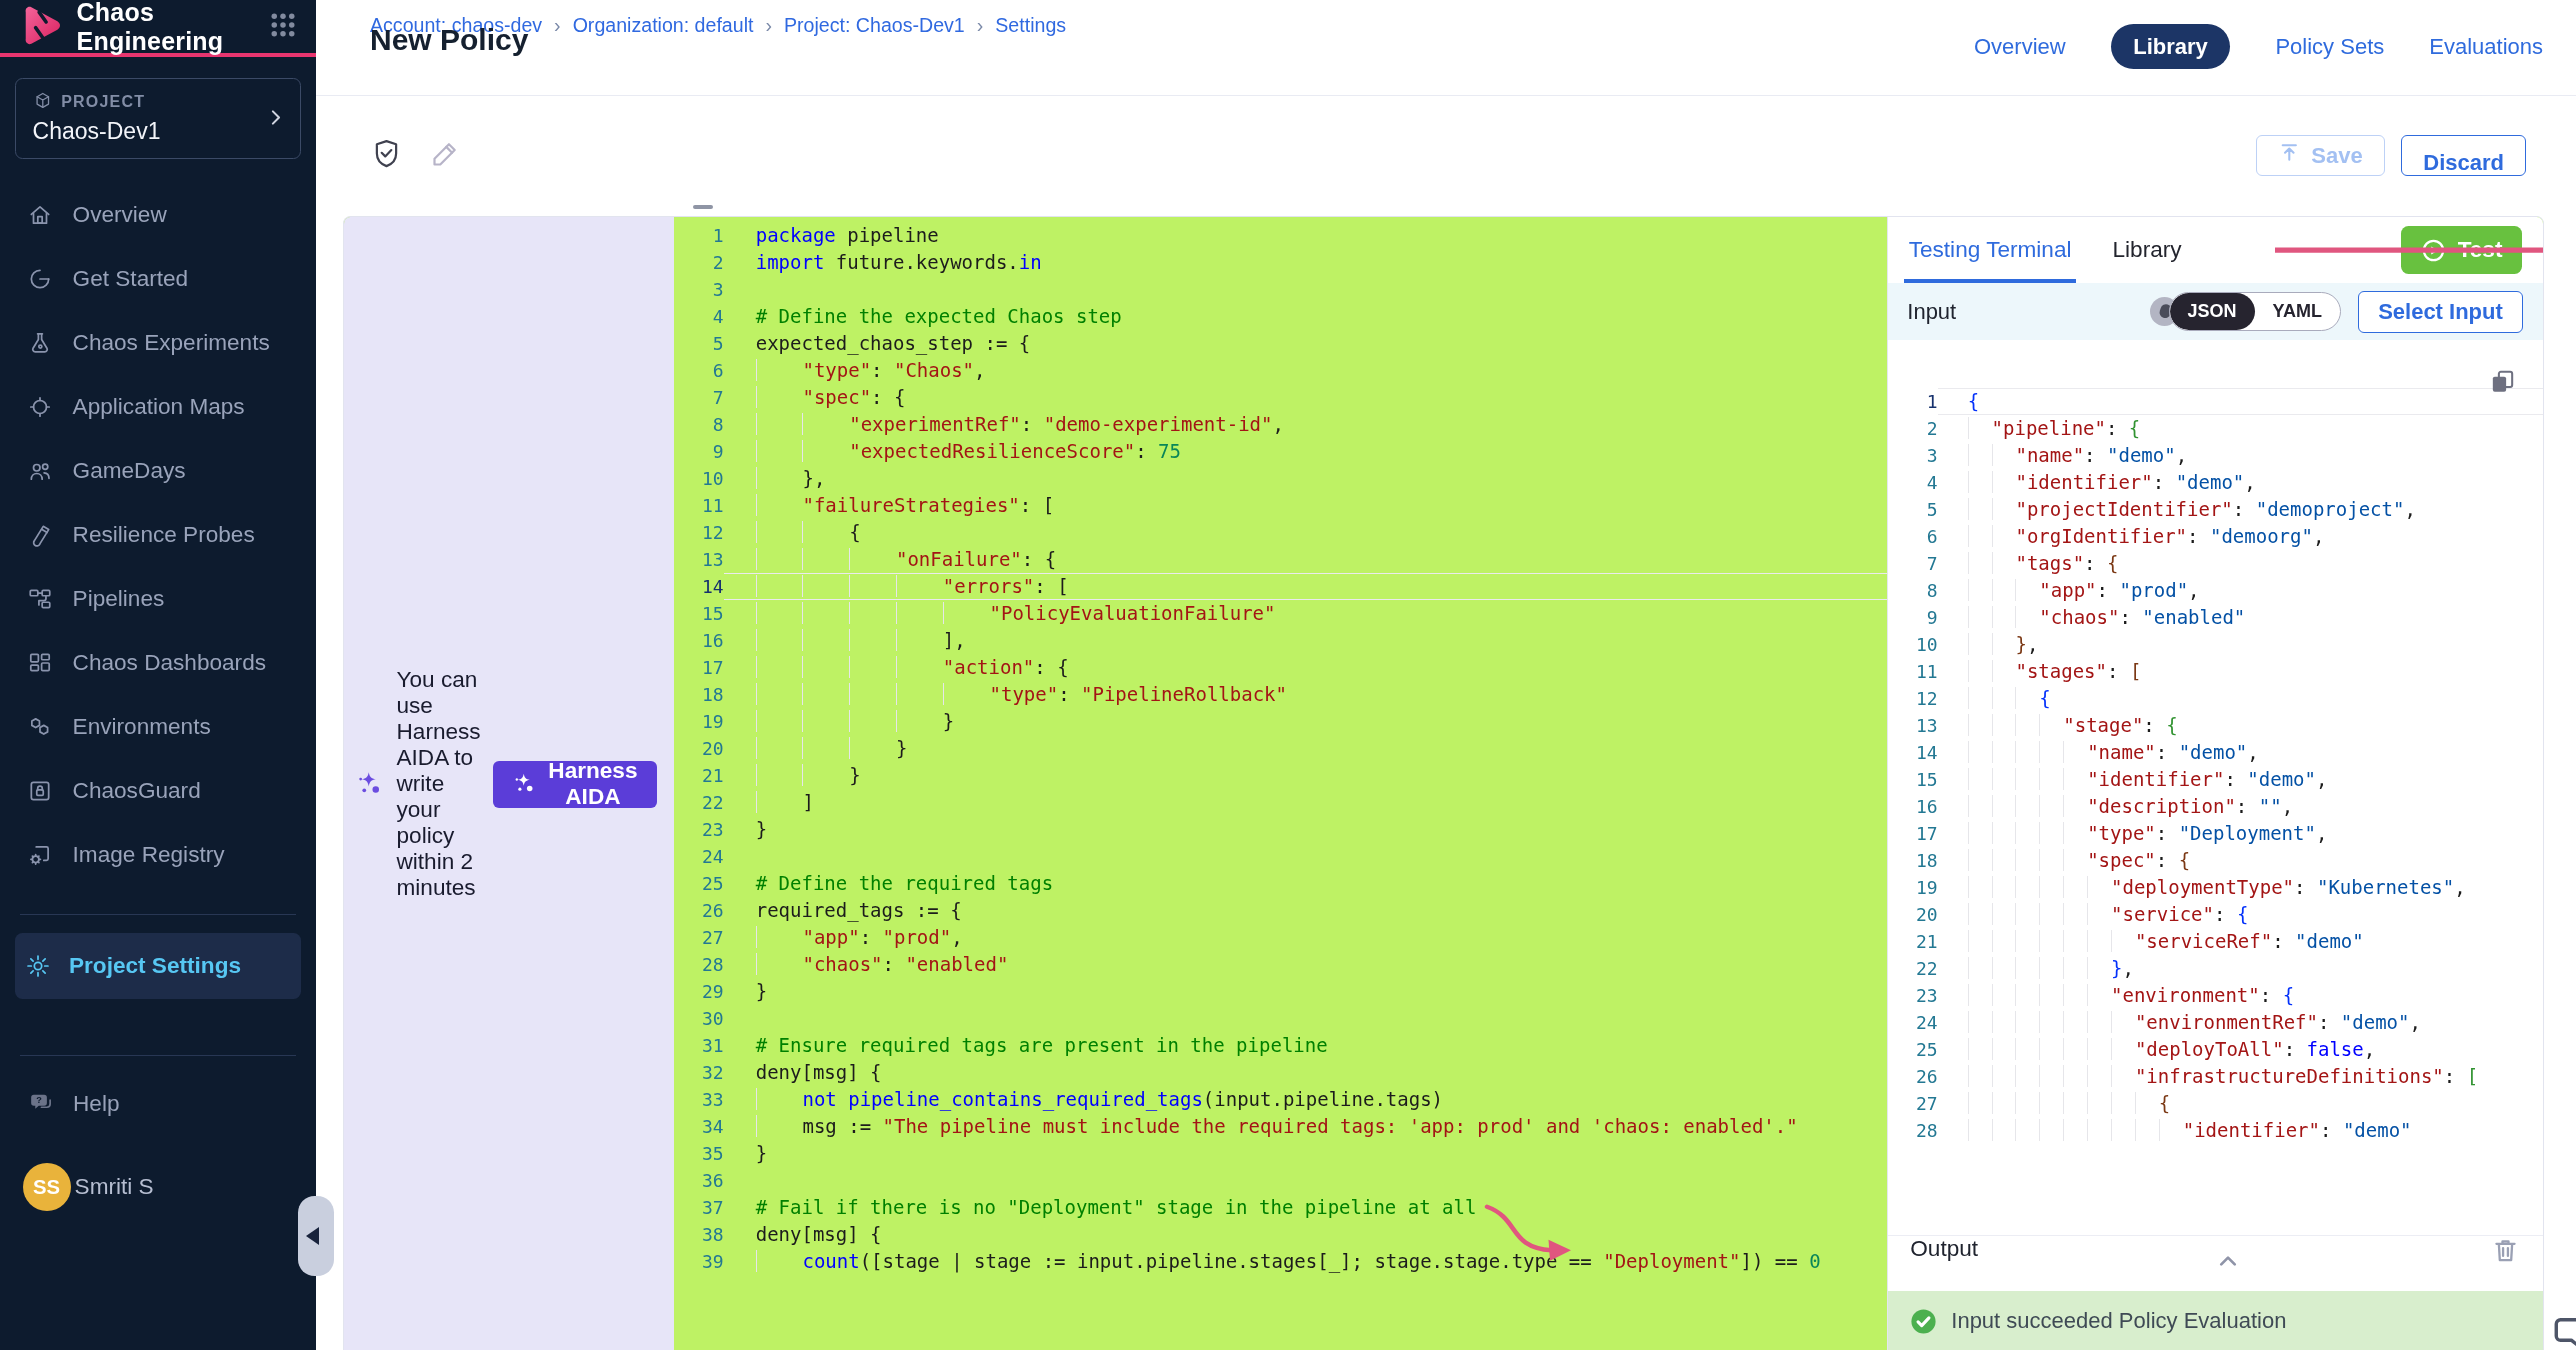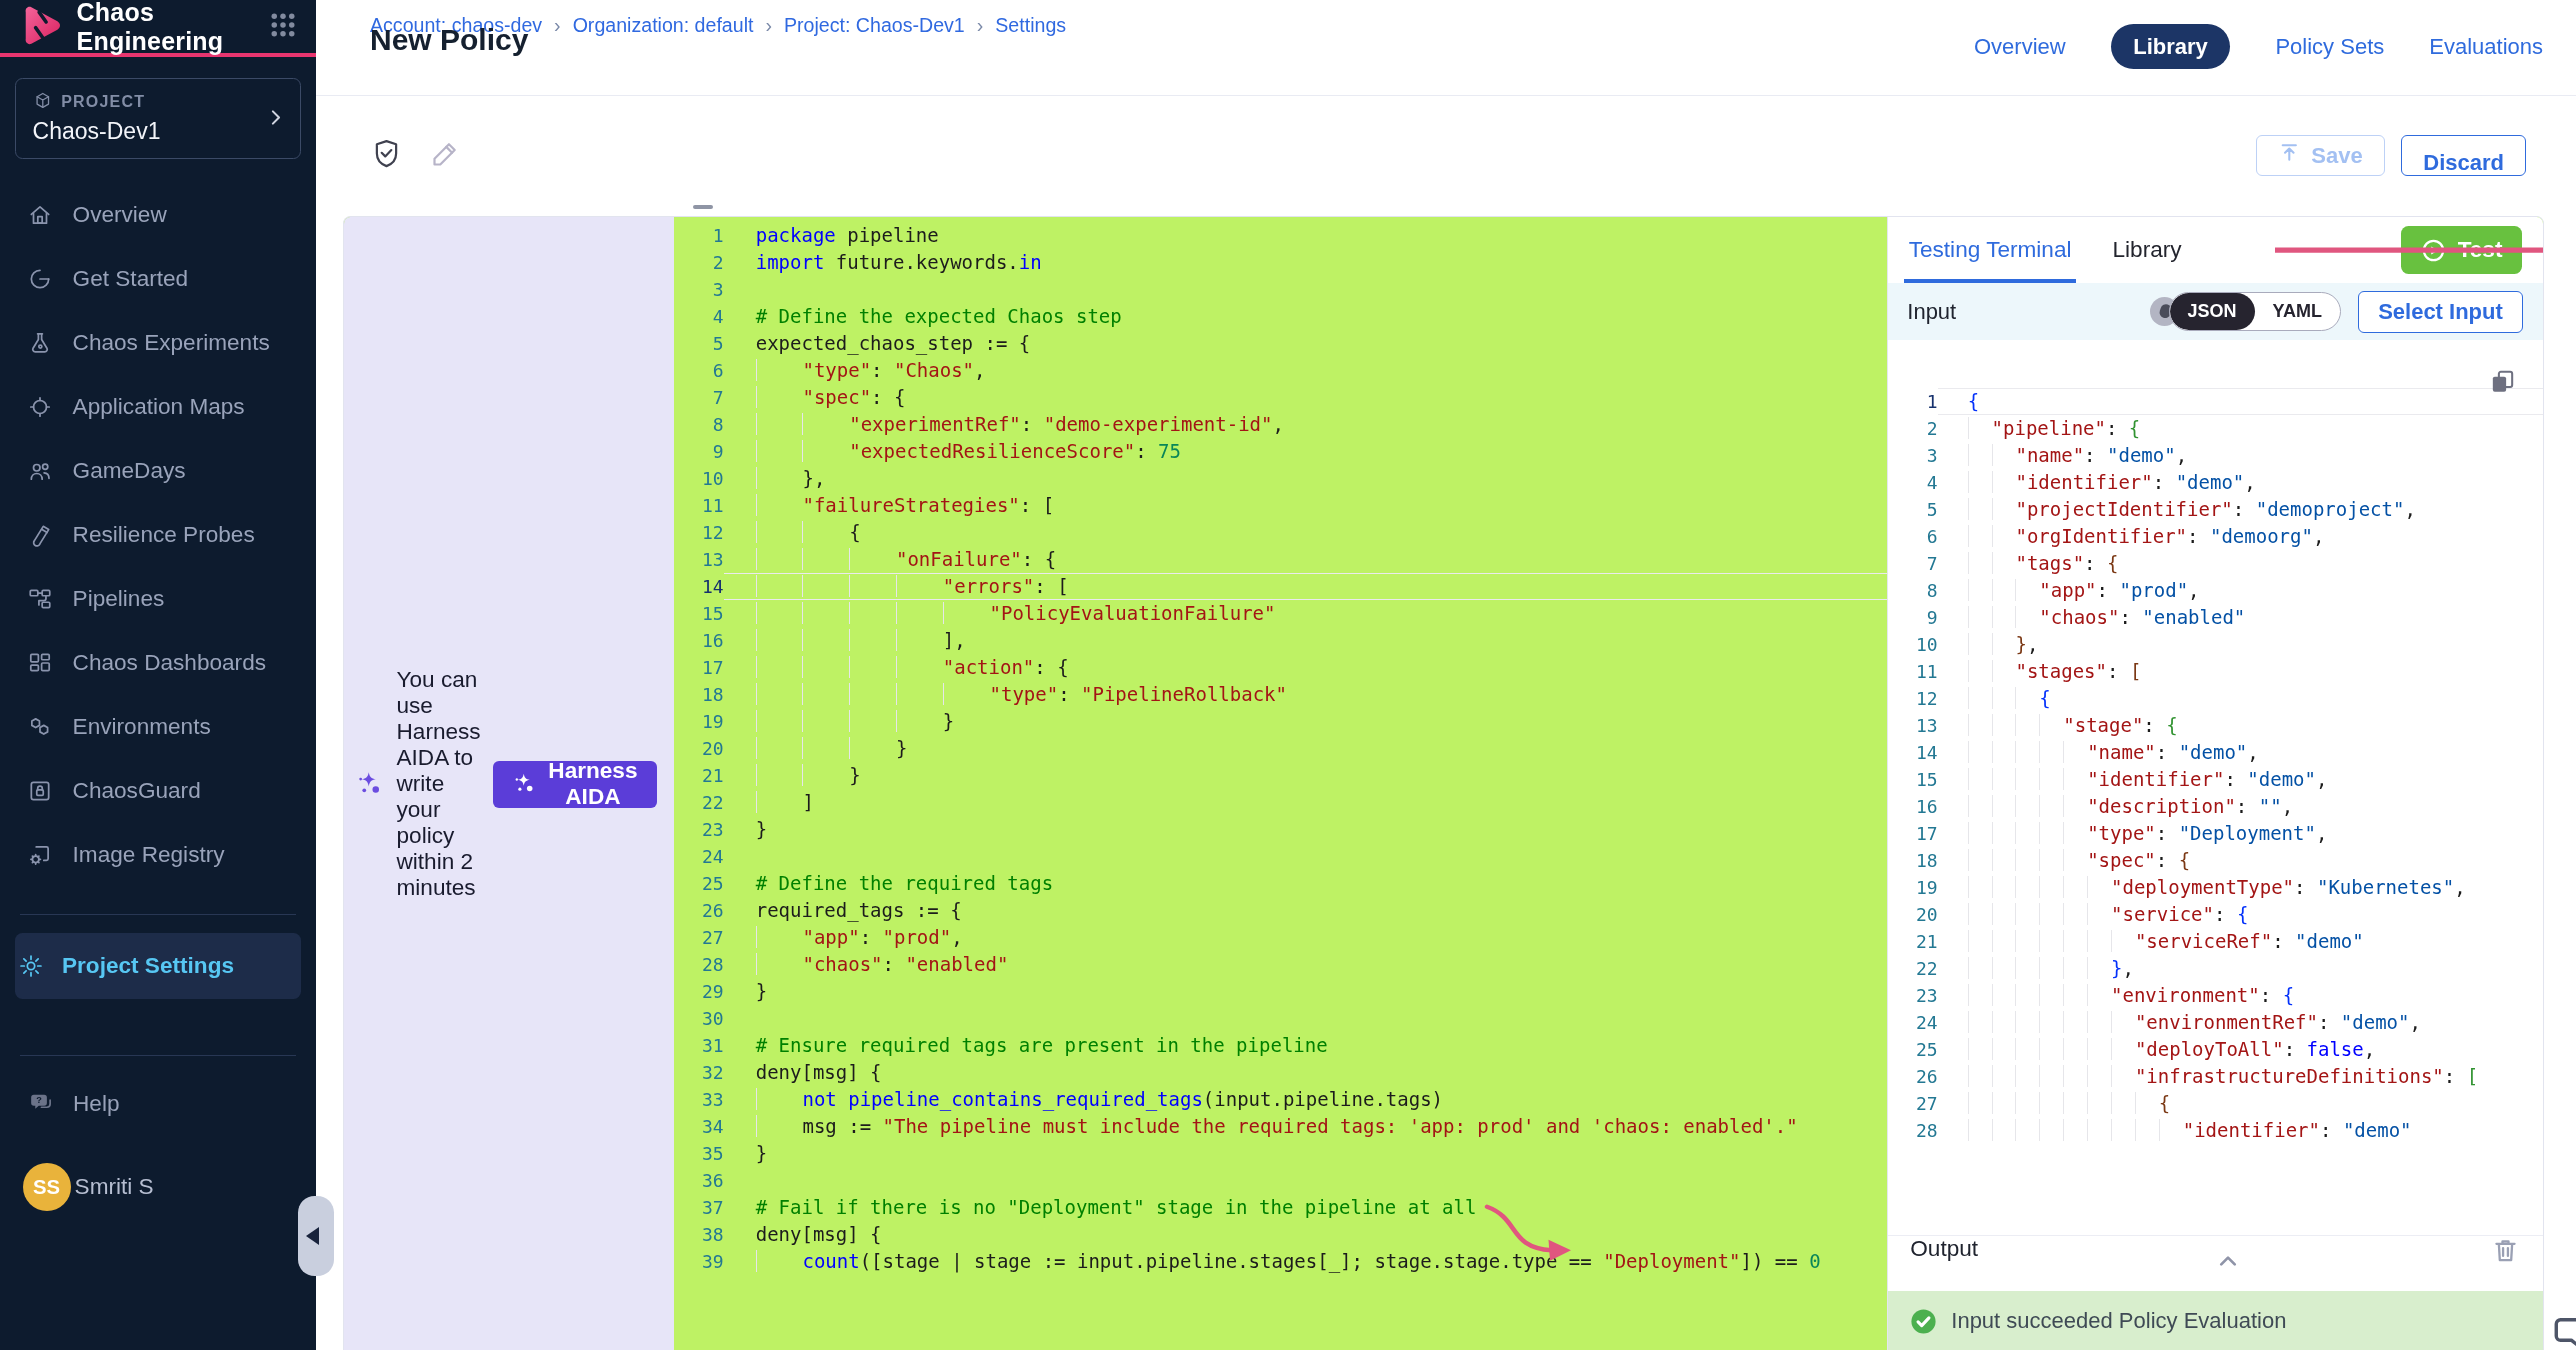--- a/index.html
+++ b/index.html
@@ -22,21 +22,21 @@
   .pc-name{margin-top:4.5px;font-size:23px;color:#f3f5fa}
   .pc-chev{position:absolute;right:13.6px;top:50%;transform:translateY(-50%);color:#cfd4e0}
   .pc-chev svg{width:21px;height:21px}
   #side-nav{margin-top:24px}
   .snav{display:flex;align-items:center;gap:19.6px;height:64px;padding:0 18px 0 27px;cursor:pointer;color:#99a3ba}
   .sicon{color:#8a94ad;display:flex}
   .sicon svg{width:26px;height:26px}
   .slabel{font-size:22.6px}
   .side-div{border-top:0.8px solid #283754}
   .d1{margin:27px 19.6px 0}
-  .settings-item{margin:18px 15px 0;height:66px;background:#1d2c49;border-radius:7.5px;display:flex;align-items:center;gap:18px;padding:0 3px;color:#57c7f3;cursor:pointer}
+  .settings-item{margin:18px 15px 0;height:66px;background:#1d2c49;border-radius:7.5px;display:flex;align-items:center;gap:18px;padding:0 10px;color:#57c7f3;cursor:pointer}
   .settings-item .sicon{color:#57c7f3}
   .settings-item .slabel{font-weight:600}
   .d2{margin:56px 19.6px 0}
   .help-item{margin-top:24px;display:flex;align-items:center;gap:18px;padding:0 18px 0 29px;height:48px;cursor:pointer}
   .help-item .sicon{color:#6b7389}
   .user-item{margin-top:35px;display:flex;align-items:center;gap:4px;padding:0 18px 0 22.6px;cursor:pointer}
   .avatar{width:48px;height:48px;border-radius:50%;background:#e9b33b;color:#fff;font-weight:700;font-size:20.3px;display:flex;align-items:center;justify-content:center}
   .user-name{font-size:22.6px;color:#b6bed1}
   .collapse-tab{position:absolute;left:298px;top:1196px;width:36px;height:80px;background:#c9cfde;border-radius:16.6px;z-index:6;display:flex;align-items:center;justify-content:center;cursor:pointer}
   .collapse-tab .tri{width:0;height:0;border-top:9.8px solid transparent;border-bottom:9.8px solid transparent;border-right:13.6px solid #18233c;margin-right:7.5px}

